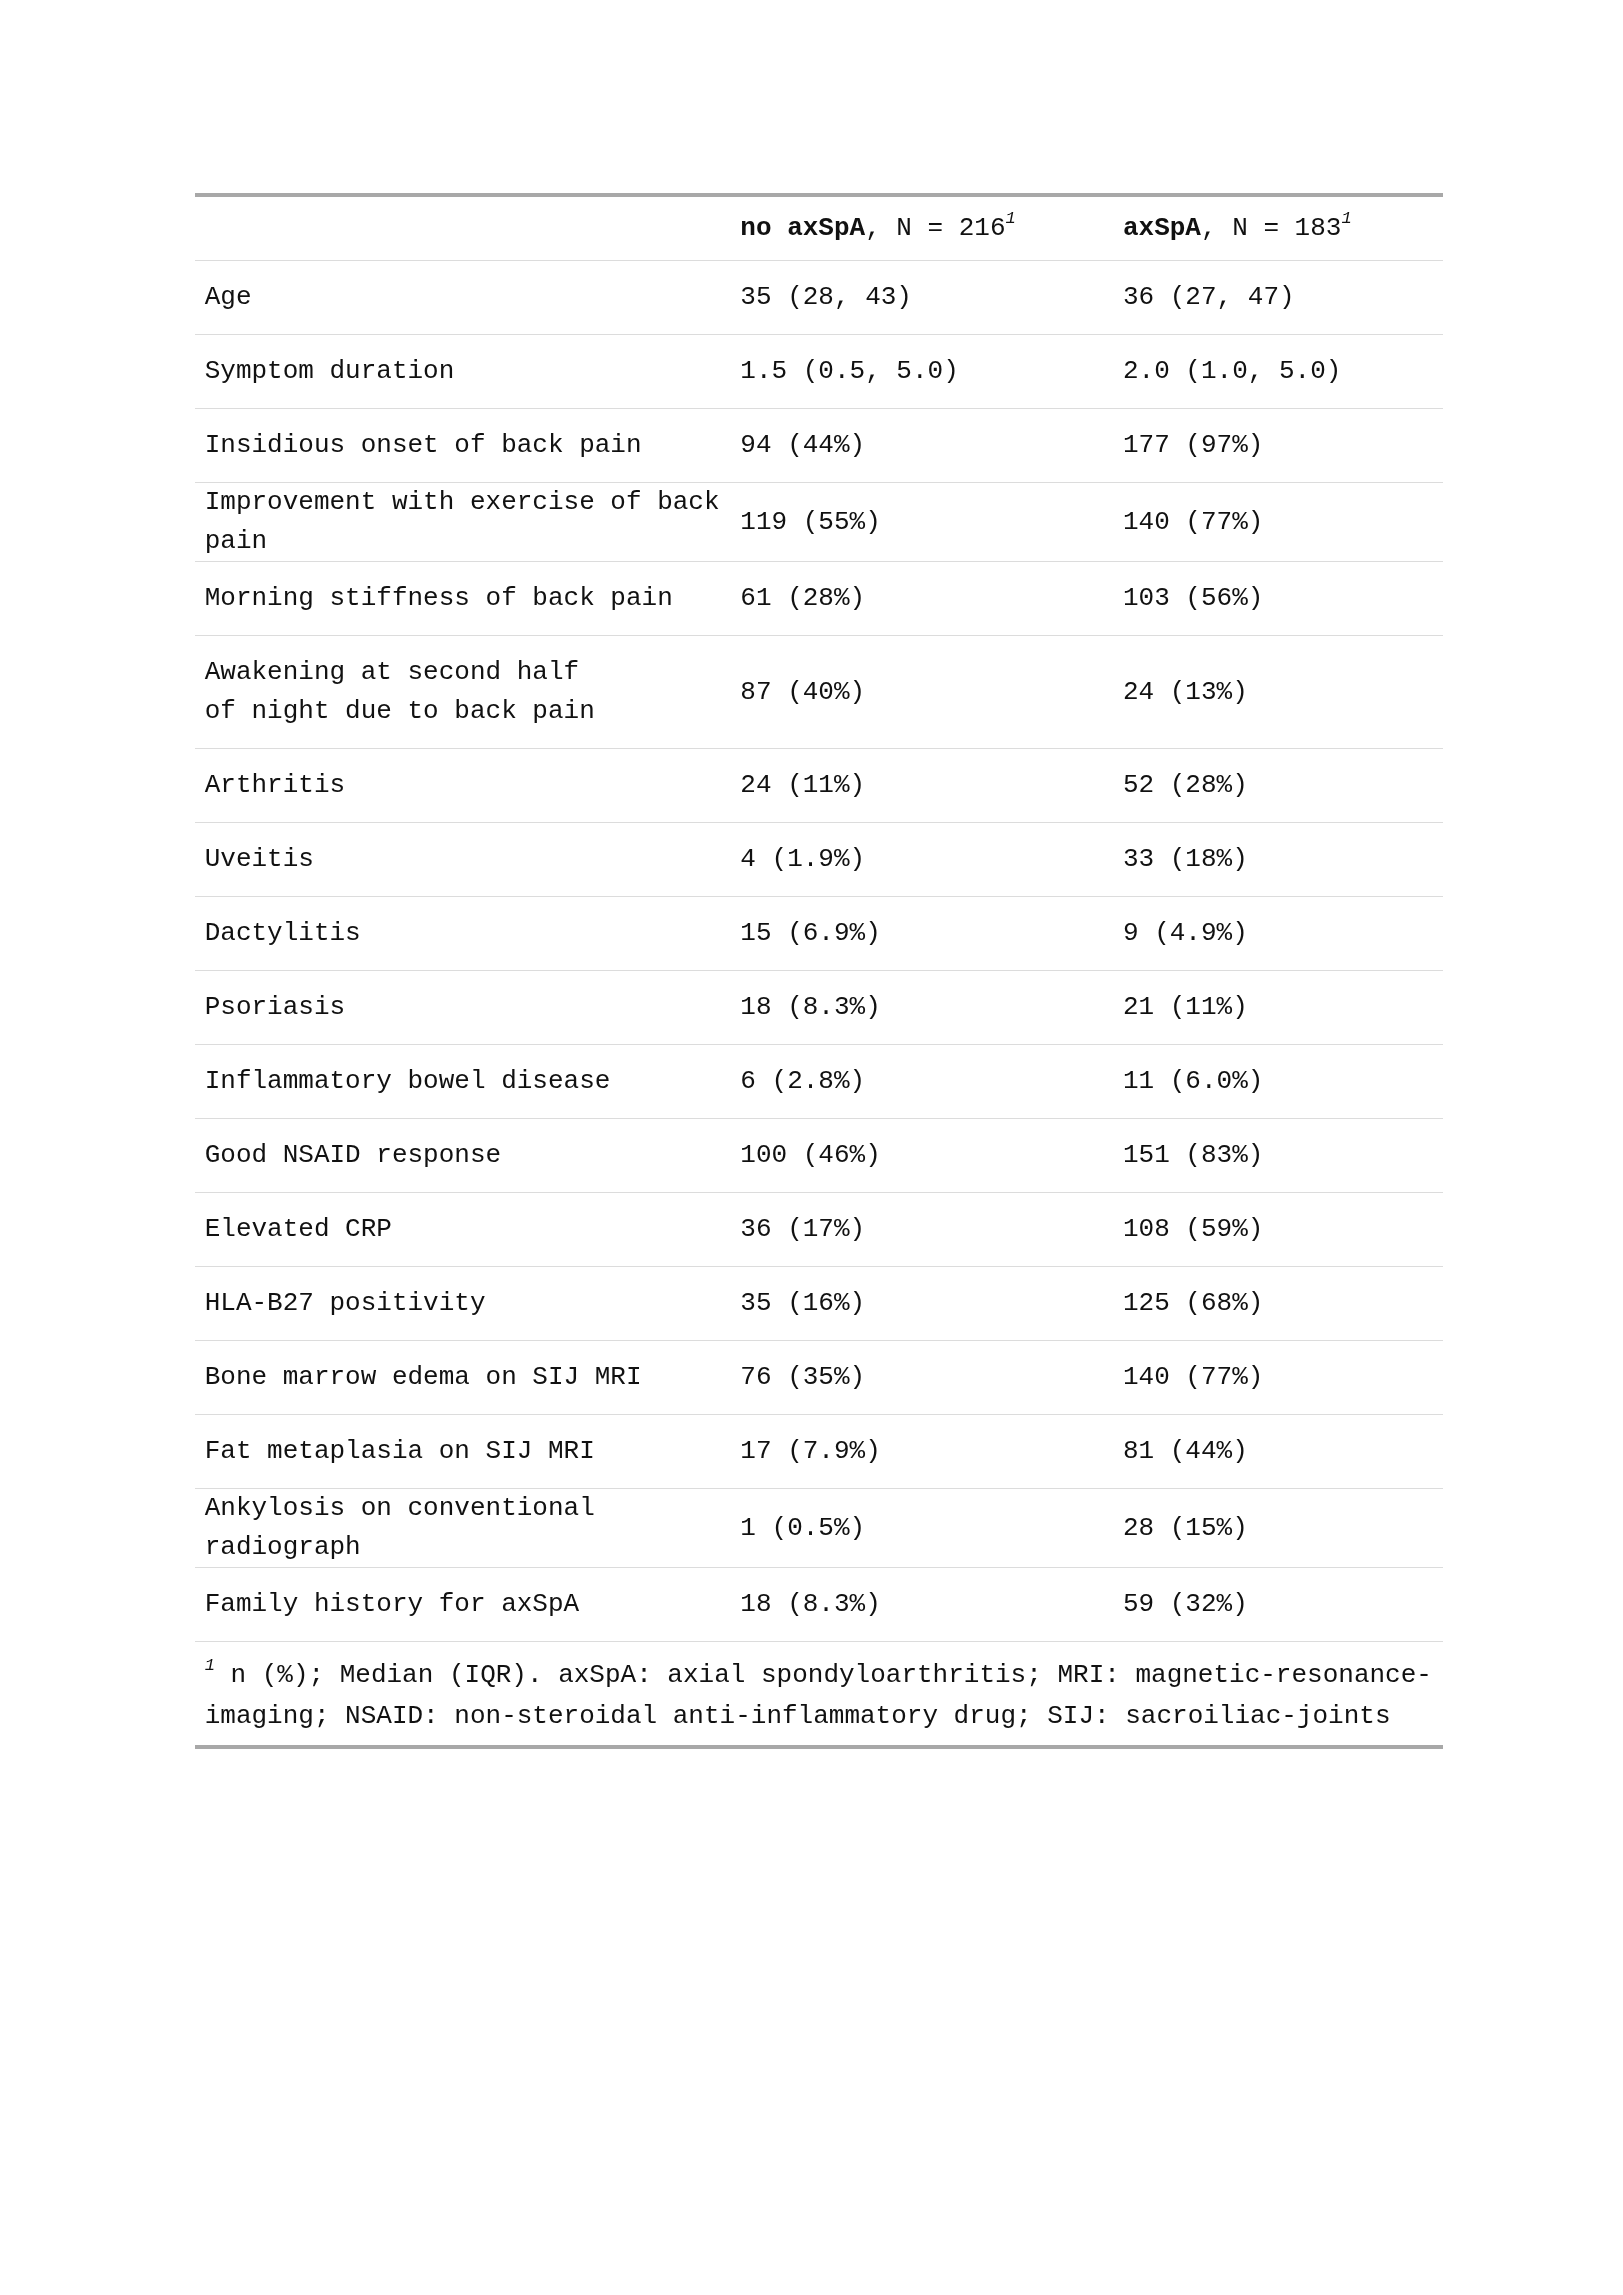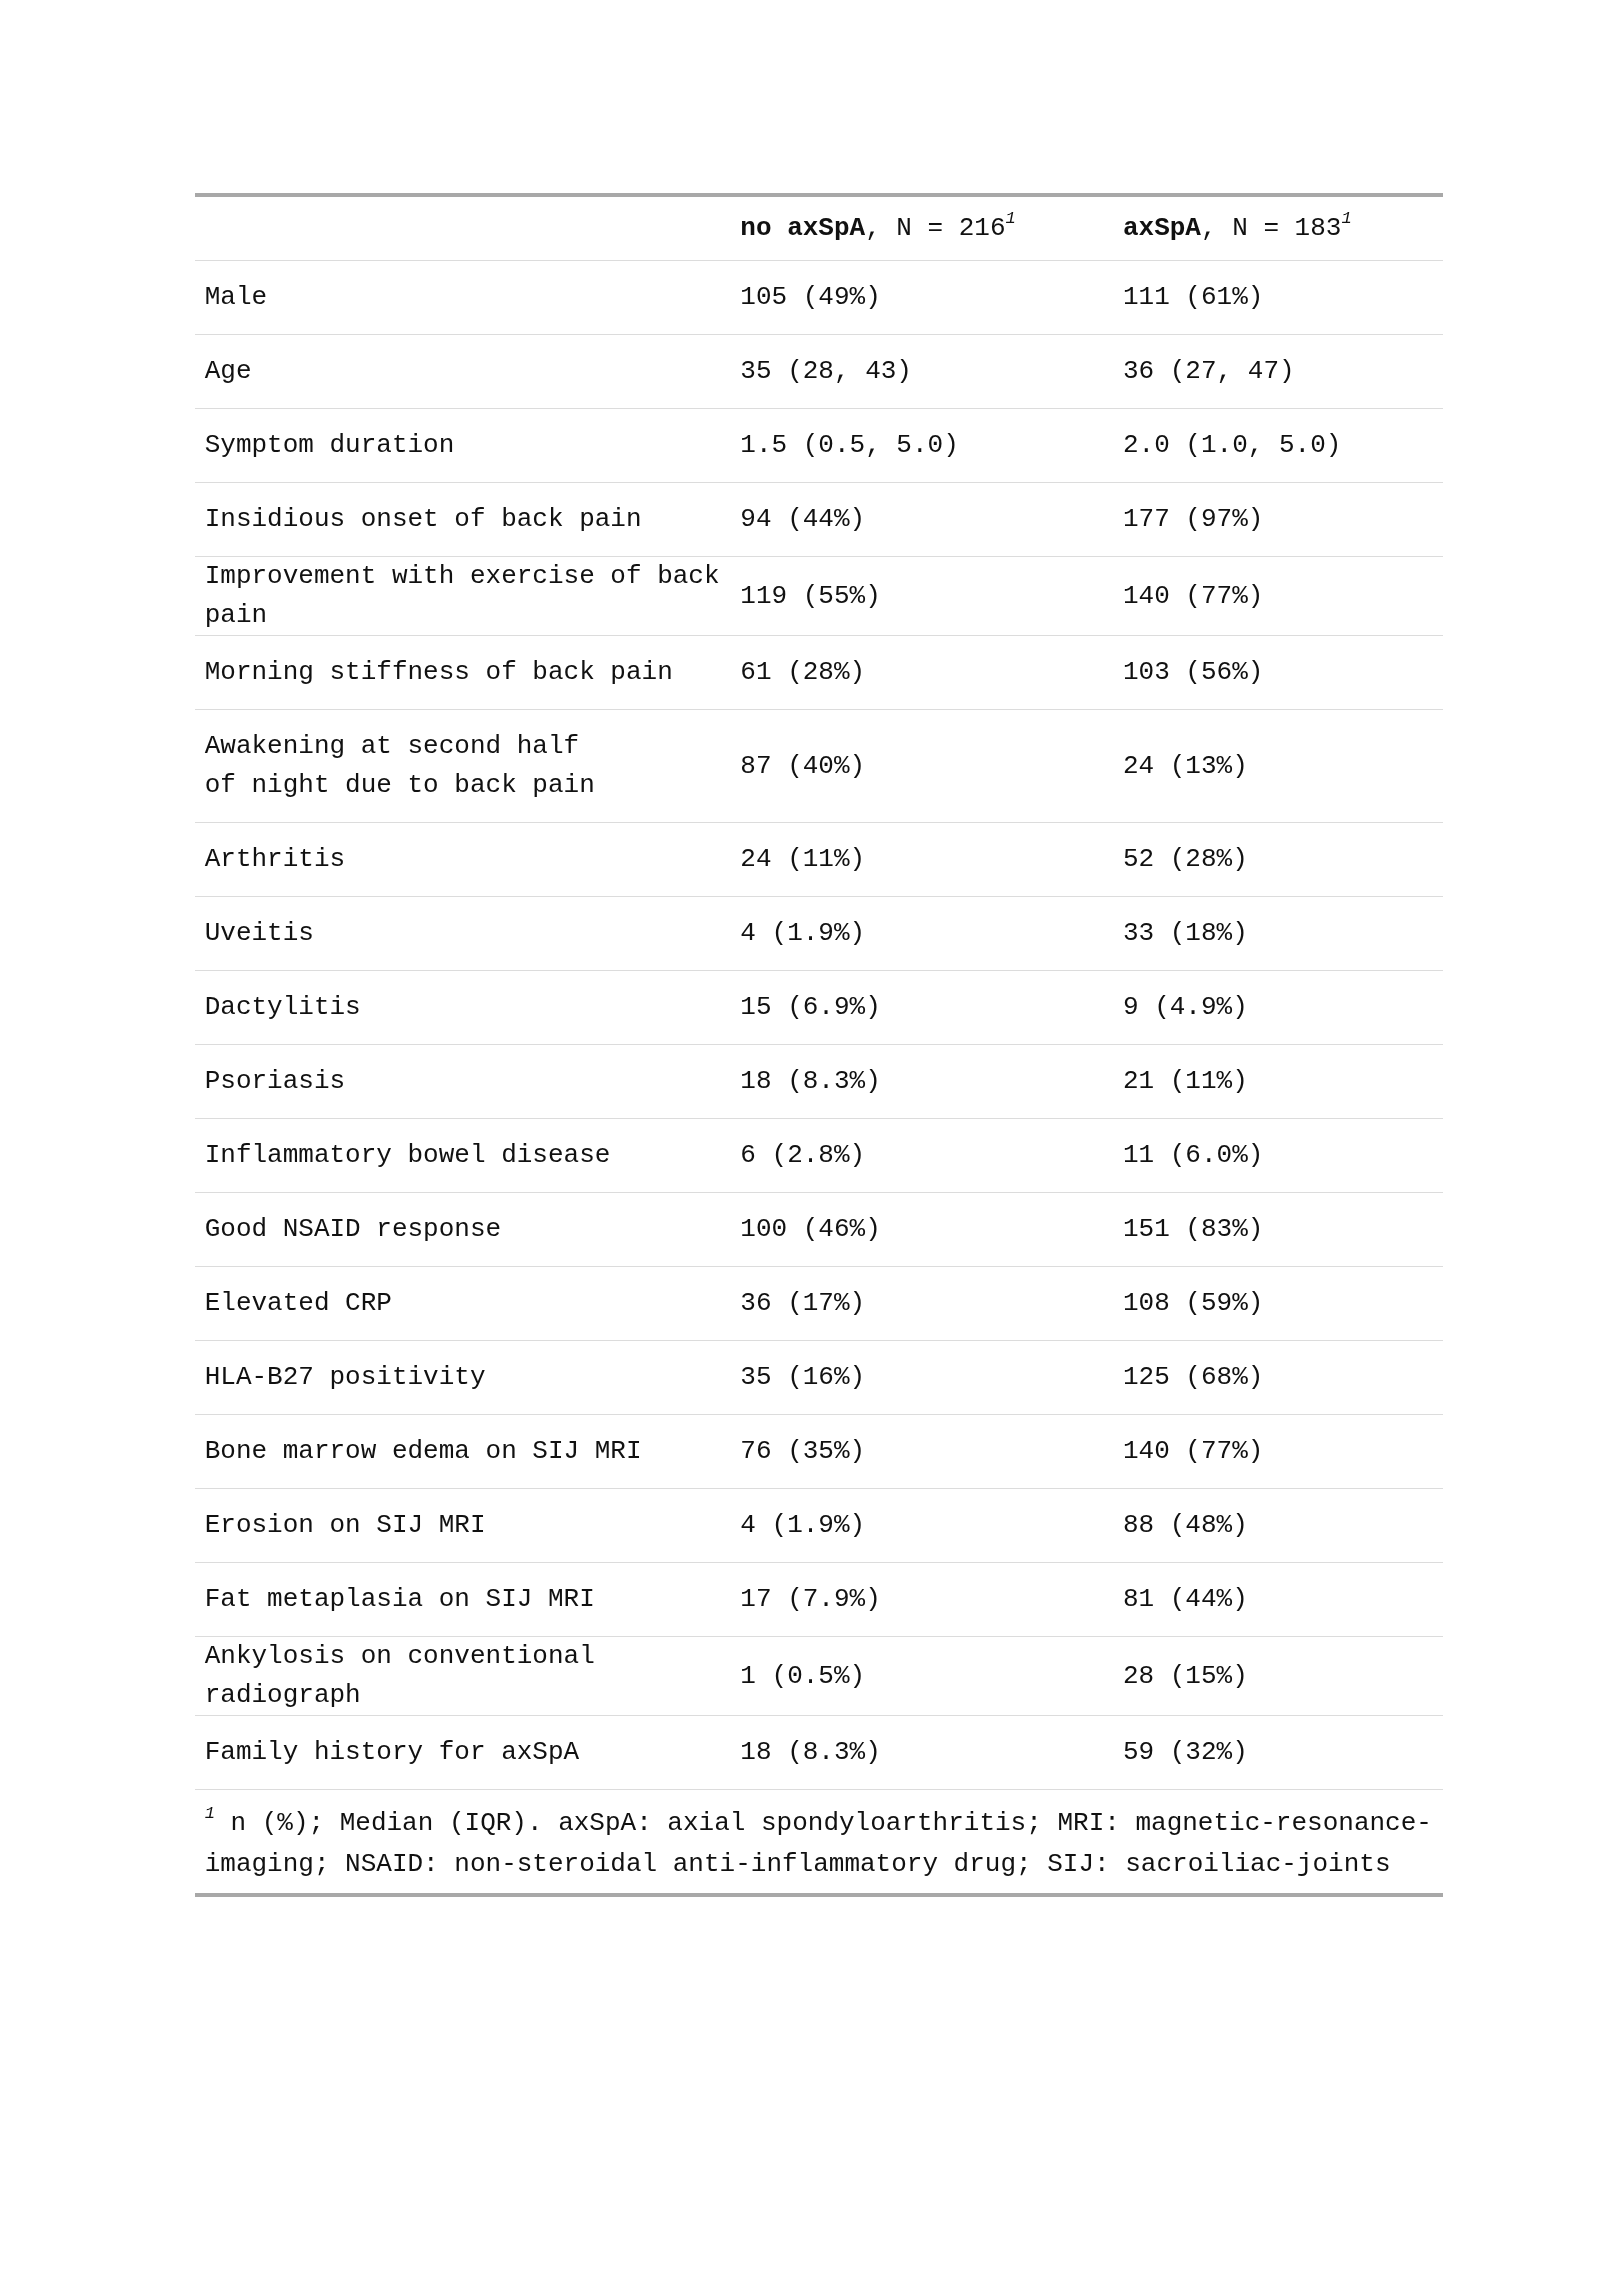--- a/index.html
+++ b/index.html
@@ -80,25 +80,20 @@
         <th>
           <span class="hdr-bold">no axSpA</span><span>, N = 216</span><sup class="fn">1</sup>
         </th>
         <th>
           <span class="hdr-bold">axSpA</span><span>, N = 183</span><sup class="fn">1</sup>
         </th>
       </tr>
     </thead>
     <tbody id="table-body">
         <tr>
-          <td>Male</td>
-          <td>105 (49%)</td>
-          <td>111 (61%)</td>
-        </tr>
-        <tr>
           <td>Age</td>
           <td>35 (28, 43)</td>
           <td>36 (27, 47)</td>
         </tr>
         <tr>
           <td>Symptom duration</td>
           <td>1.5 (0.5, 5.0)</td>
           <td>2.0 (1.0, 5.0)</td>
         </tr>
         <tr>
@@ -160,25 +155,20 @@
           <td>HLA-B27 positivity</td>
           <td>35 (16%)</td>
           <td>125 (68%)</td>
         </tr>
         <tr>
           <td>Bone marrow edema on SIJ MRI</td>
           <td>76 (35%)</td>
           <td>140 (77%)</td>
         </tr>
         <tr>
-          <td>Erosion on SIJ MRI</td>
-          <td>4 (1.9%)</td>
-          <td>88 (48%)</td>
-        </tr>
-        <tr>
           <td>Fat metaplasia on SIJ MRI</td>
           <td>17 (7.9%)</td>
           <td>81 (44%)</td>
         </tr>
         <tr>
           <td>Ankylosis on conventional radiograph</td>
           <td>1 (0.5%)</td>
           <td>28 (15%)</td>
         </tr>
         <tr>

